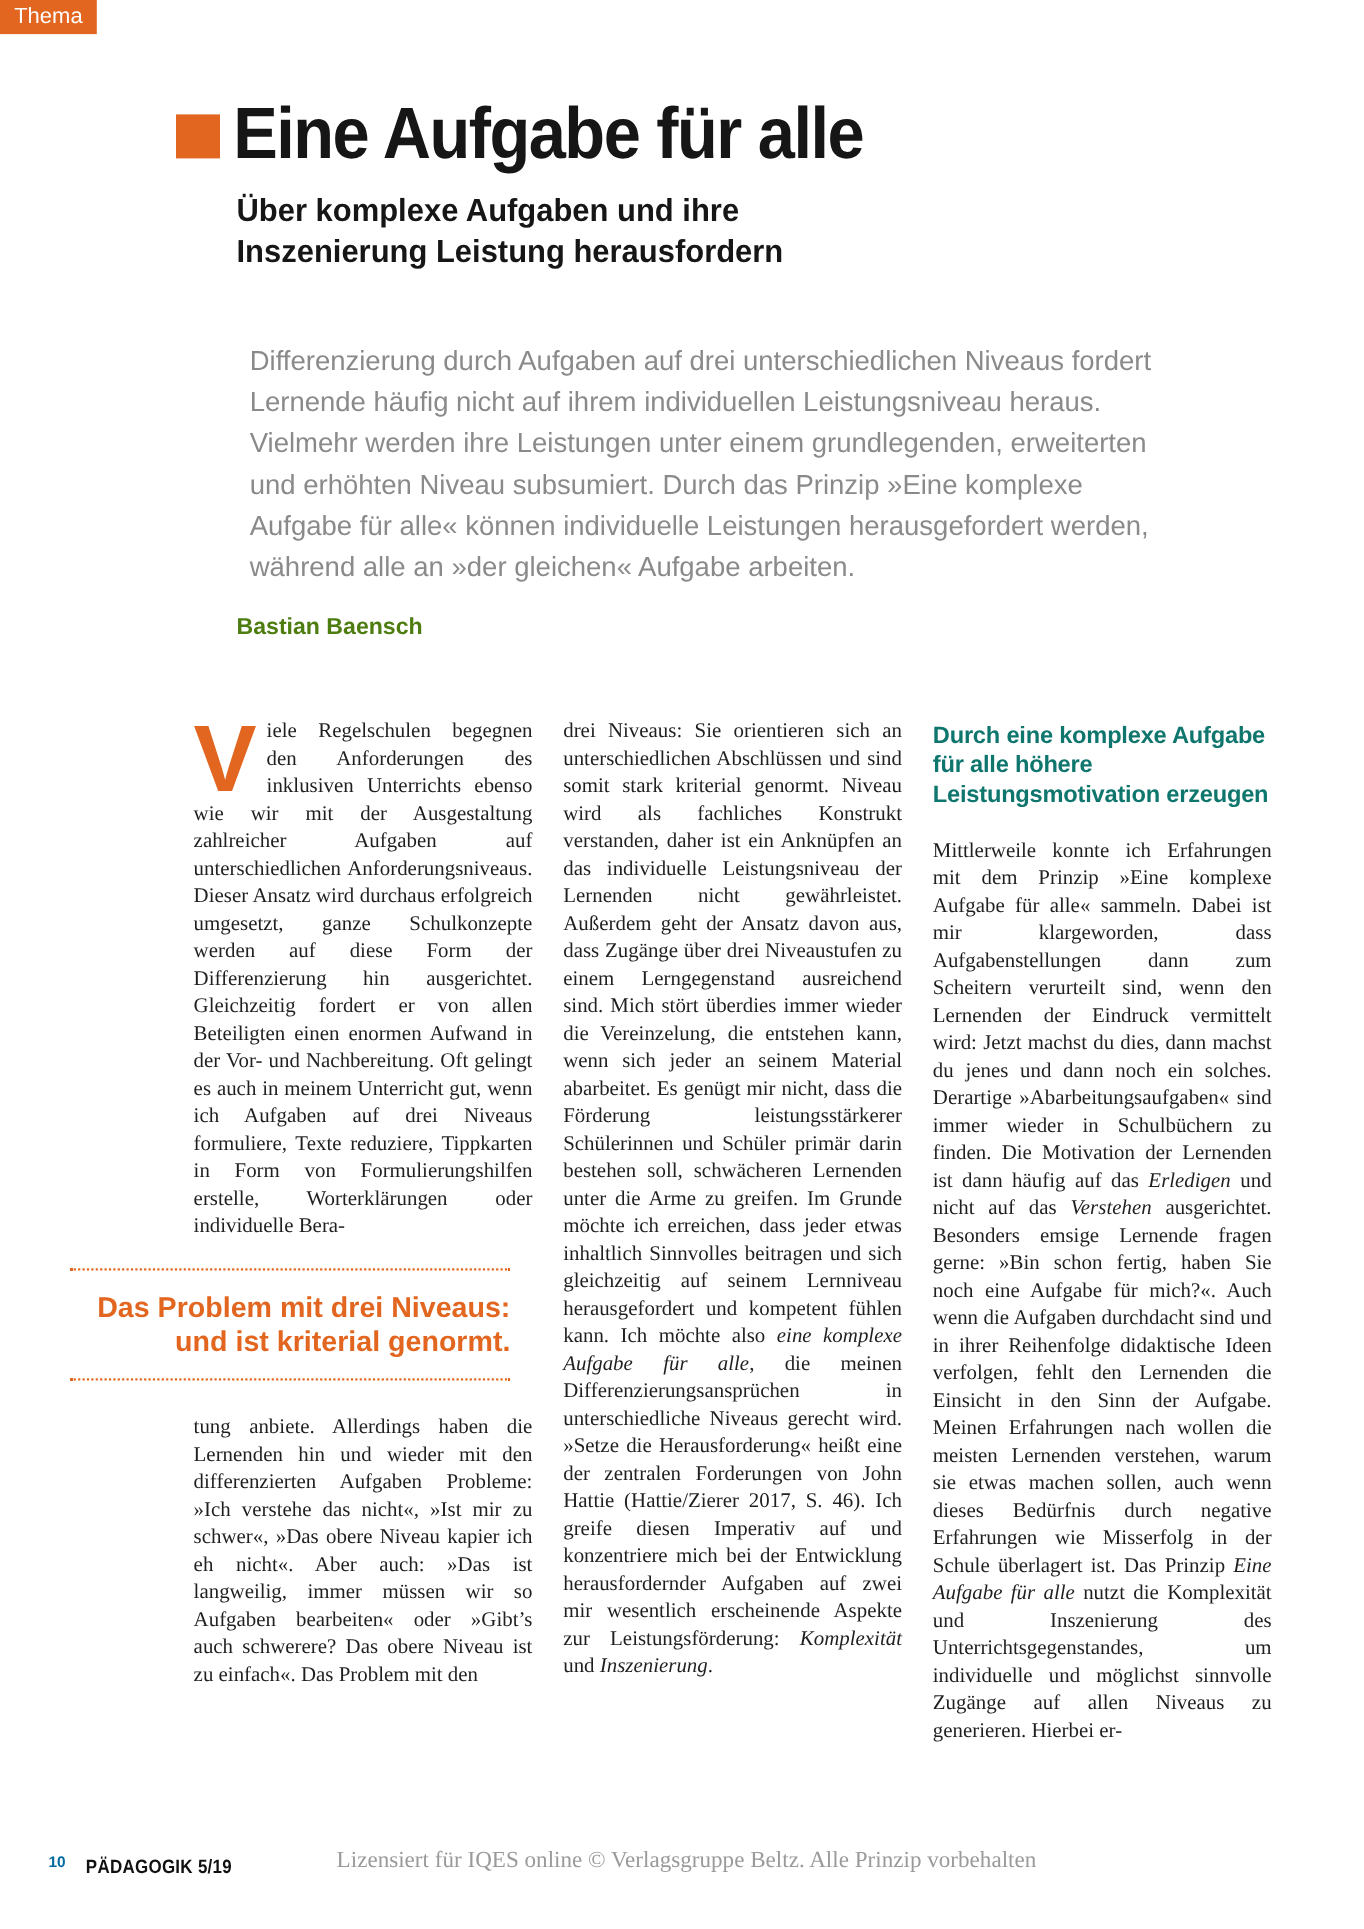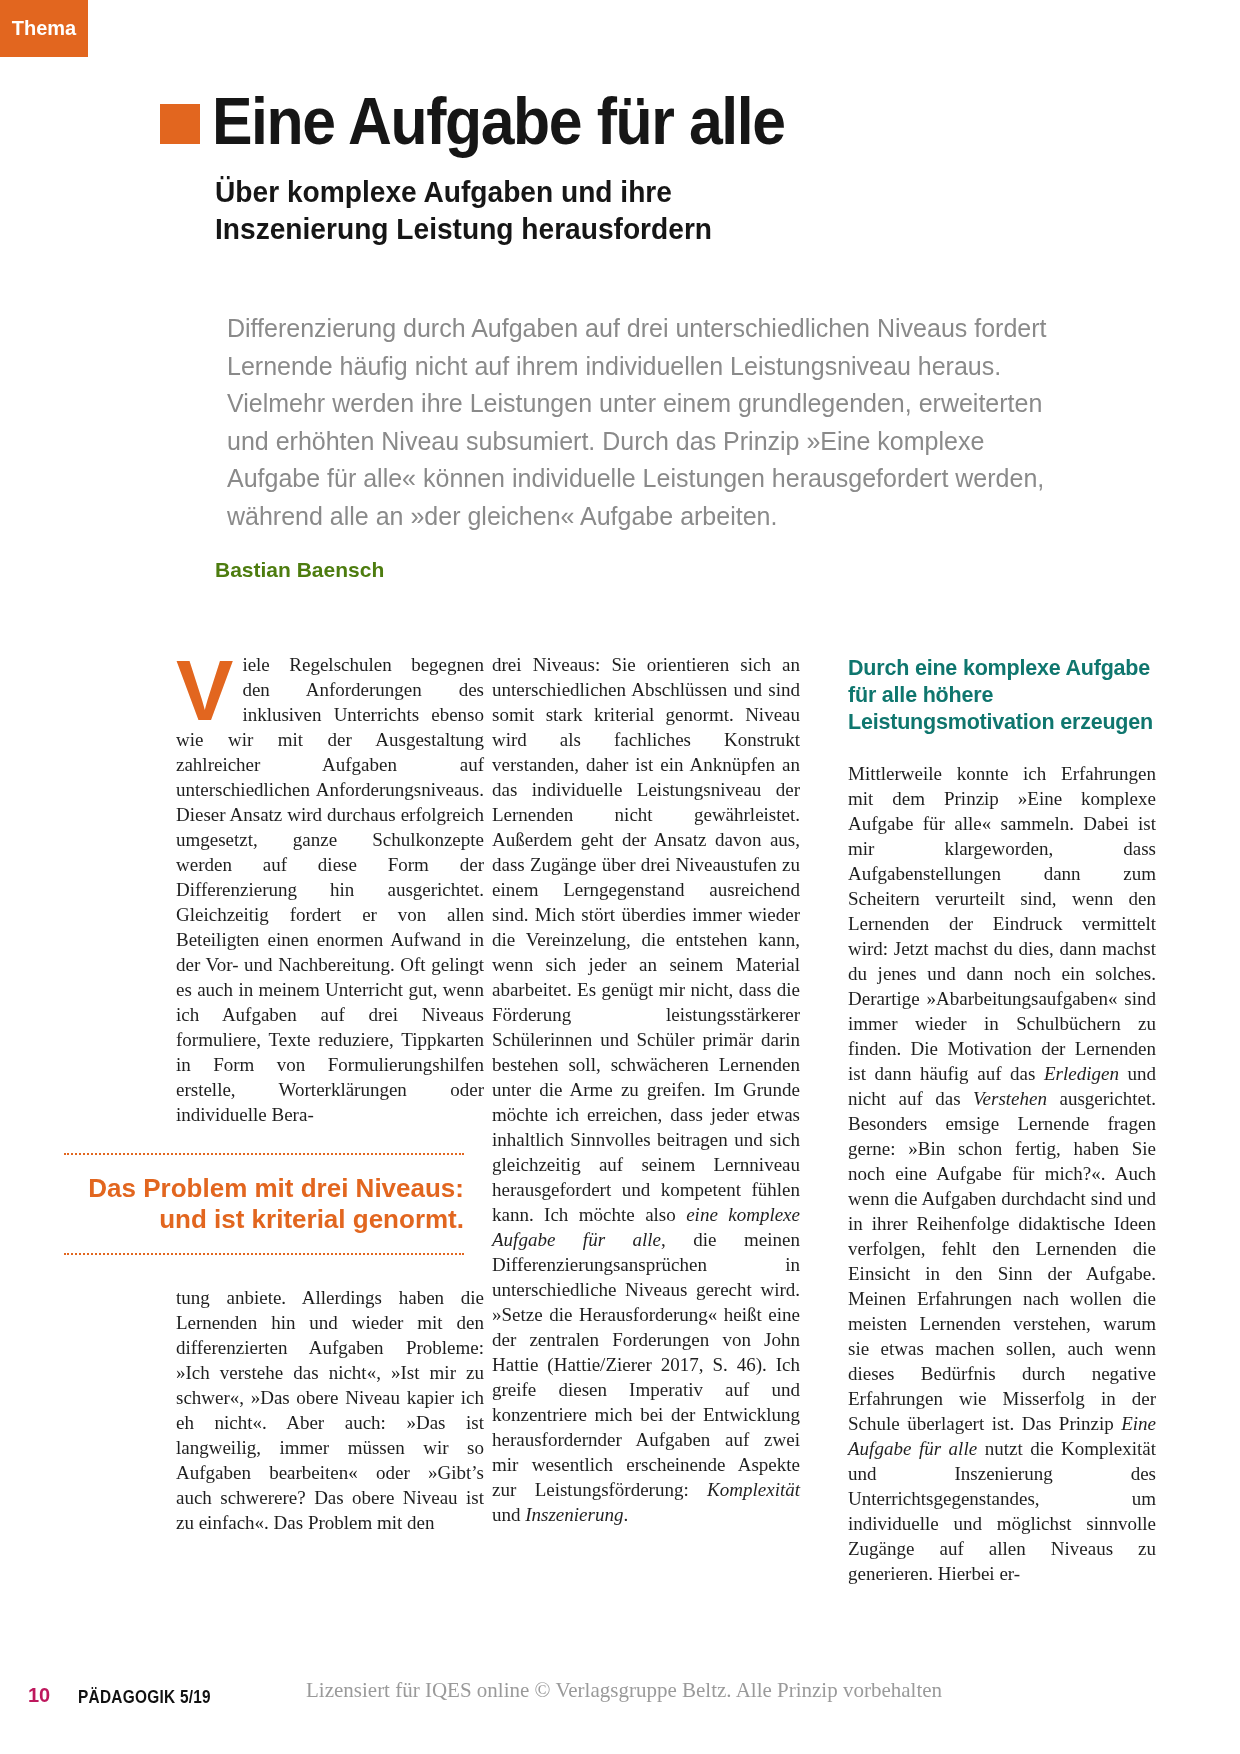--- a/index.html
+++ b/index.html
@@ -6,22 +6,22 @@
     --accent:#E2661F;
     --gray:#8A8A8A;
     --lgray:#9A9A9A;
   }
   html,body{margin:0;padding:0;background:#ffffff;}
   .page{
     position:relative;width:1240px;height:1754px;background:#fff;overflow:hidden;
     font-family:"Liberation Sans",sans-serif;color:#1f1f1f;
   }
   .thema-tab{
-    position:absolute;left:0;top:0;width:88px;height:57px;background:var(--accent);
-    color:#fff;font-weight:bold;font-size:20px;display:flex;align-items:center;justify-content:center;
+    position:absolute;left:0;top:0;width:88px;height:31px;background:var(--accent);
+    color:#fff;font-weight:normal;font-size:20px;display:flex;align-items:center;justify-content:center;
   }
   .title-square{position:absolute;left:160px;top:104px;width:40px;height:40px;background:var(--accent);}
   .title{
     position:absolute;left:212px;top:84px;margin:0;font-size:66px;font-weight:bold;color:#161616;
     letter-spacing:-1.5px;transform:scaleX(.92);transform-origin:left top;white-space:nowrap;line-height:1.15;
   }
   .subtitle{
     position:absolute;left:215px;top:174px;font-size:29px;font-weight:bold;color:#161616;
     line-height:37px;transform:scaleX(.97);transform-origin:left top;white-space:nowrap;
   }
@@ -30,39 +30,39 @@
     font-size:25px;line-height:37.5px;color:var(--gray);
   }
   .author{position:absolute;left:215px;top:558px;font-size:21px;font-weight:bold;color:#4d7c0f;}
   .col{
     position:absolute;top:652px;width:308px;
     font-family:"Liberation Serif","DejaVu Serif",serif;font-size:19px;line-height:25px;
     color:#1f1f1f;text-align:justify;hyphens:auto;-webkit-hyphens:auto;
   }
   .col p{margin:0;}
   .col1{left:176px}
-  .col2{left:492px}
+  .col2{left:512px}
   .col3{left:848px}
   .it{font-style:italic;}
   .dropcap{
     float:left;font-family:"Liberation Sans",sans-serif;font-weight:bold;font-size:86px;line-height:68px;
     color:var(--accent);margin:4px 9px 0 0;
   }
   .pullquote{
     margin:26px 0 30px -112px;width:396px;
     border-top:2.5px dotted var(--accent);border-bottom:2.5px dotted var(--accent);
     padding:18px 0 18px 4px;
     font-family:"Liberation Sans",sans-serif;font-weight:bold;font-size:26px;line-height:31px;
     color:var(--accent);text-align:right;hyphens:none;
   }
   .col3-heading{
     font-family:"Liberation Sans",sans-serif;font-weight:bold;font-size:21.5px;line-height:27px;
     color:#0f766e;text-align:left;margin:3px 0 25px 0;letter-spacing:-0.2px;hyphens:none;
   }
-  .footer-pagenum{position:absolute;left:28px;top:1684px;font-size:20px;font-weight:bold;color:#be185d;}
+  .footer-pagenum{position:absolute;left:44px;top:1684px;font-size:14px;font-weight:bold;color:#0369a1;}
   .footer-journal{
     position:absolute;left:78px;top:1687px;font-size:17.5px;font-weight:bold;color:#111;
     letter-spacing:0.3px;transform:scaleX(.88);transform-origin:left top;white-space:nowrap;
   }
   .footer-license{
     position:absolute;left:306px;top:1678px;font-family:"Liberation Serif","DejaVu Serif",serif;
     font-size:21px;color:var(--lgray);white-space:nowrap;
   }
 </style>
 </head>

